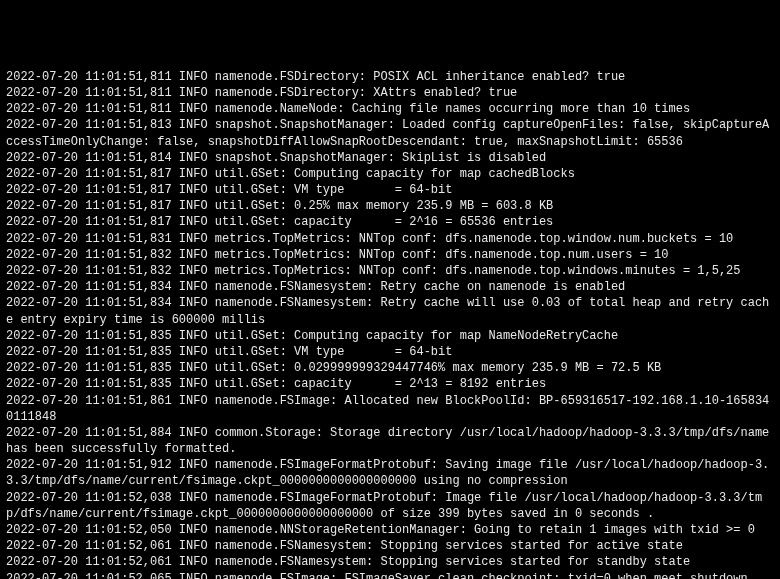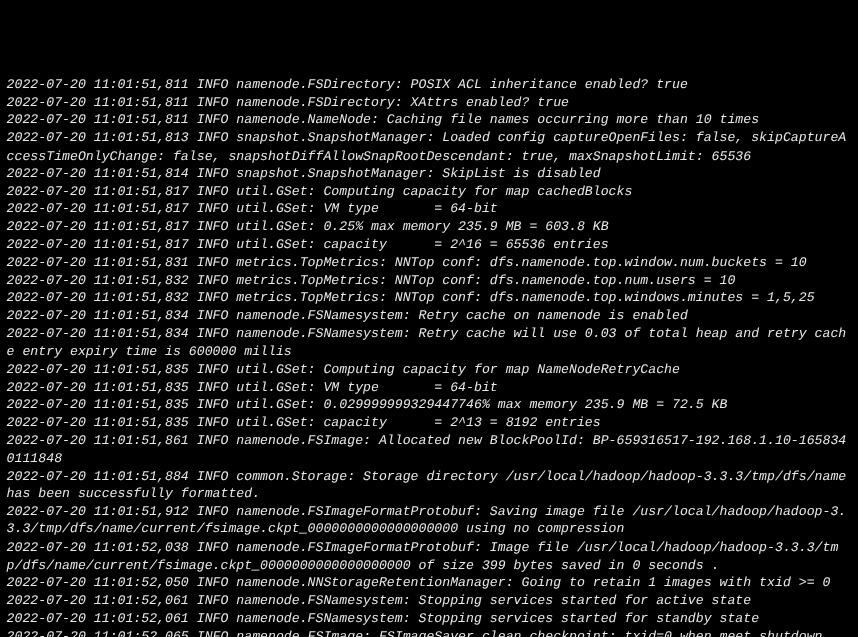--- a/index.html
+++ b/index.html
@@ -9,21 +9,21 @@
       font-family: 'Consolas', 'Monaco', 'Courier New', monospace;
       font-size: 12px;
       line-height: 1.35;
       padding: 4px 6px;
       width: 780px;
       height: 579px;
       overflow: hidden;
       white-space: pre-wrap;
       word-break: break-all;
     }
-    .line { display: block; font-style: italic; }
+    .line { display: block; }
   </style>
 </head>
 <body>
 
 
 
 <div id="log-container"><span class="line">2022-07-20 11:01:51,811 INFO namenode.FSDirectory: POSIX ACL inheritance enabled? true</span><span class="line">2022-07-20 11:01:51,811 INFO namenode.FSDirectory: XAttrs enabled? true</span><span class="line">2022-07-20 11:01:51,811 INFO namenode.NameNode: Caching file names occurring more than 10 times</span><span class="line">2022-07-20 11:01:51,813 INFO snapshot.SnapshotManager: Loaded config captureOpenFiles: false, skipCaptureAccessTimeOnlyChange: false, snapshotDiffAllowSnapRootDescendant: true, maxSnapshotLimit: 65536</span><span class="line">2022-07-20 11:01:51,814 INFO snapshot.SnapshotManager: SkipList is disabled</span><span class="line">2022-07-20 11:01:51,817 INFO util.GSet: Computing capacity for map cachedBlocks</span><span class="line">2022-07-20 11:01:51,817 INFO util.GSet: VM type       = 64-bit</span><span class="line">2022-07-20 11:01:51,817 INFO util.GSet: 0.25% max memory 235.9 MB = 603.8 KB</span><span class="line">2022-07-20 11:01:51,817 INFO util.GSet: capacity      = 2^16 = 65536 entries</span><span class="line">2022-07-20 11:01:51,831 INFO metrics.TopMetrics: NNTop conf: dfs.namenode.top.window.num.buckets = 10</span><span class="line">2022-07-20 11:01:51,832 INFO metrics.TopMetrics: NNTop conf: dfs.namenode.top.num.users = 10</span><span class="line">2022-07-20 11:01:51,832 INFO metrics.TopMetrics: NNTop conf: dfs.namenode.top.windows.minutes = 1,5,25</span><span class="line">2022-07-20 11:01:51,834 INFO namenode.FSNamesystem: Retry cache on namenode is enabled</span><span class="line">2022-07-20 11:01:51,834 INFO namenode.FSNamesystem: Retry cache will use 0.03 of total heap and retry cache entry expiry time is 600000 millis</span><span class="line">2022-07-20 11:01:51,835 INFO util.GSet: Computing capacity for map NameNodeRetryCache</span><span class="line">2022-07-20 11:01:51,835 INFO util.GSet: VM type       = 64-bit</span><span class="line">2022-07-20 11:01:51,835 INFO util.GSet: 0.029999999329447746% max memory 235.9 MB = 72.5 KB</span><span class="line">2022-07-20 11:01:51,835 INFO util.GSet: capacity      = 2^13 = 8192 entries</span><span class="line">2022-07-20 11:01:51,861 INFO namenode.FSImage: Allocated new BlockPoolId: BP-659316517-192.168.1.10-1658340111848</span><span class="line">2022-07-20 11:01:51,884 INFO common.Storage: Storage directory /usr/local/hadoop/hadoop-3.3.3/tmp/dfs/name has been successfully formatted.</span><span class="line">2022-07-20 11:01:51,912 INFO namenode.FSImageFormatProtobuf: Saving image file /usr/local/hadoop/hadoop-3.3.3/tmp/dfs/name/current/fsimage.ckpt_0000000000000000000 using no compression</span><span class="line">2022-07-20 11:01:52,038 INFO namenode.FSImageFormatProtobuf: Image file /usr/local/hadoop/hadoop-3.3.3/tmp/dfs/name/current/fsimage.ckpt_0000000000000000000 of size 399 bytes saved in 0 seconds .</span><span class="line">2022-07-20 11:01:52,050 INFO namenode.NNStorageRetentionManager: Going to retain 1 images with txid &gt;= 0</span><span class="line">2022-07-20 11:01:52,061 INFO namenode.FSNamesystem: Stopping services started for active state</span><span class="line">2022-07-20 11:01:52,061 INFO namenode.FSNamesystem: Stopping services started for standby state</span><span class="line">2022-07-20 11:01:52,065 INFO namenode.FSImage: FSImageSaver clean checkpoint: txid=0 when meet shutdown.</span></div>
 
 
 

